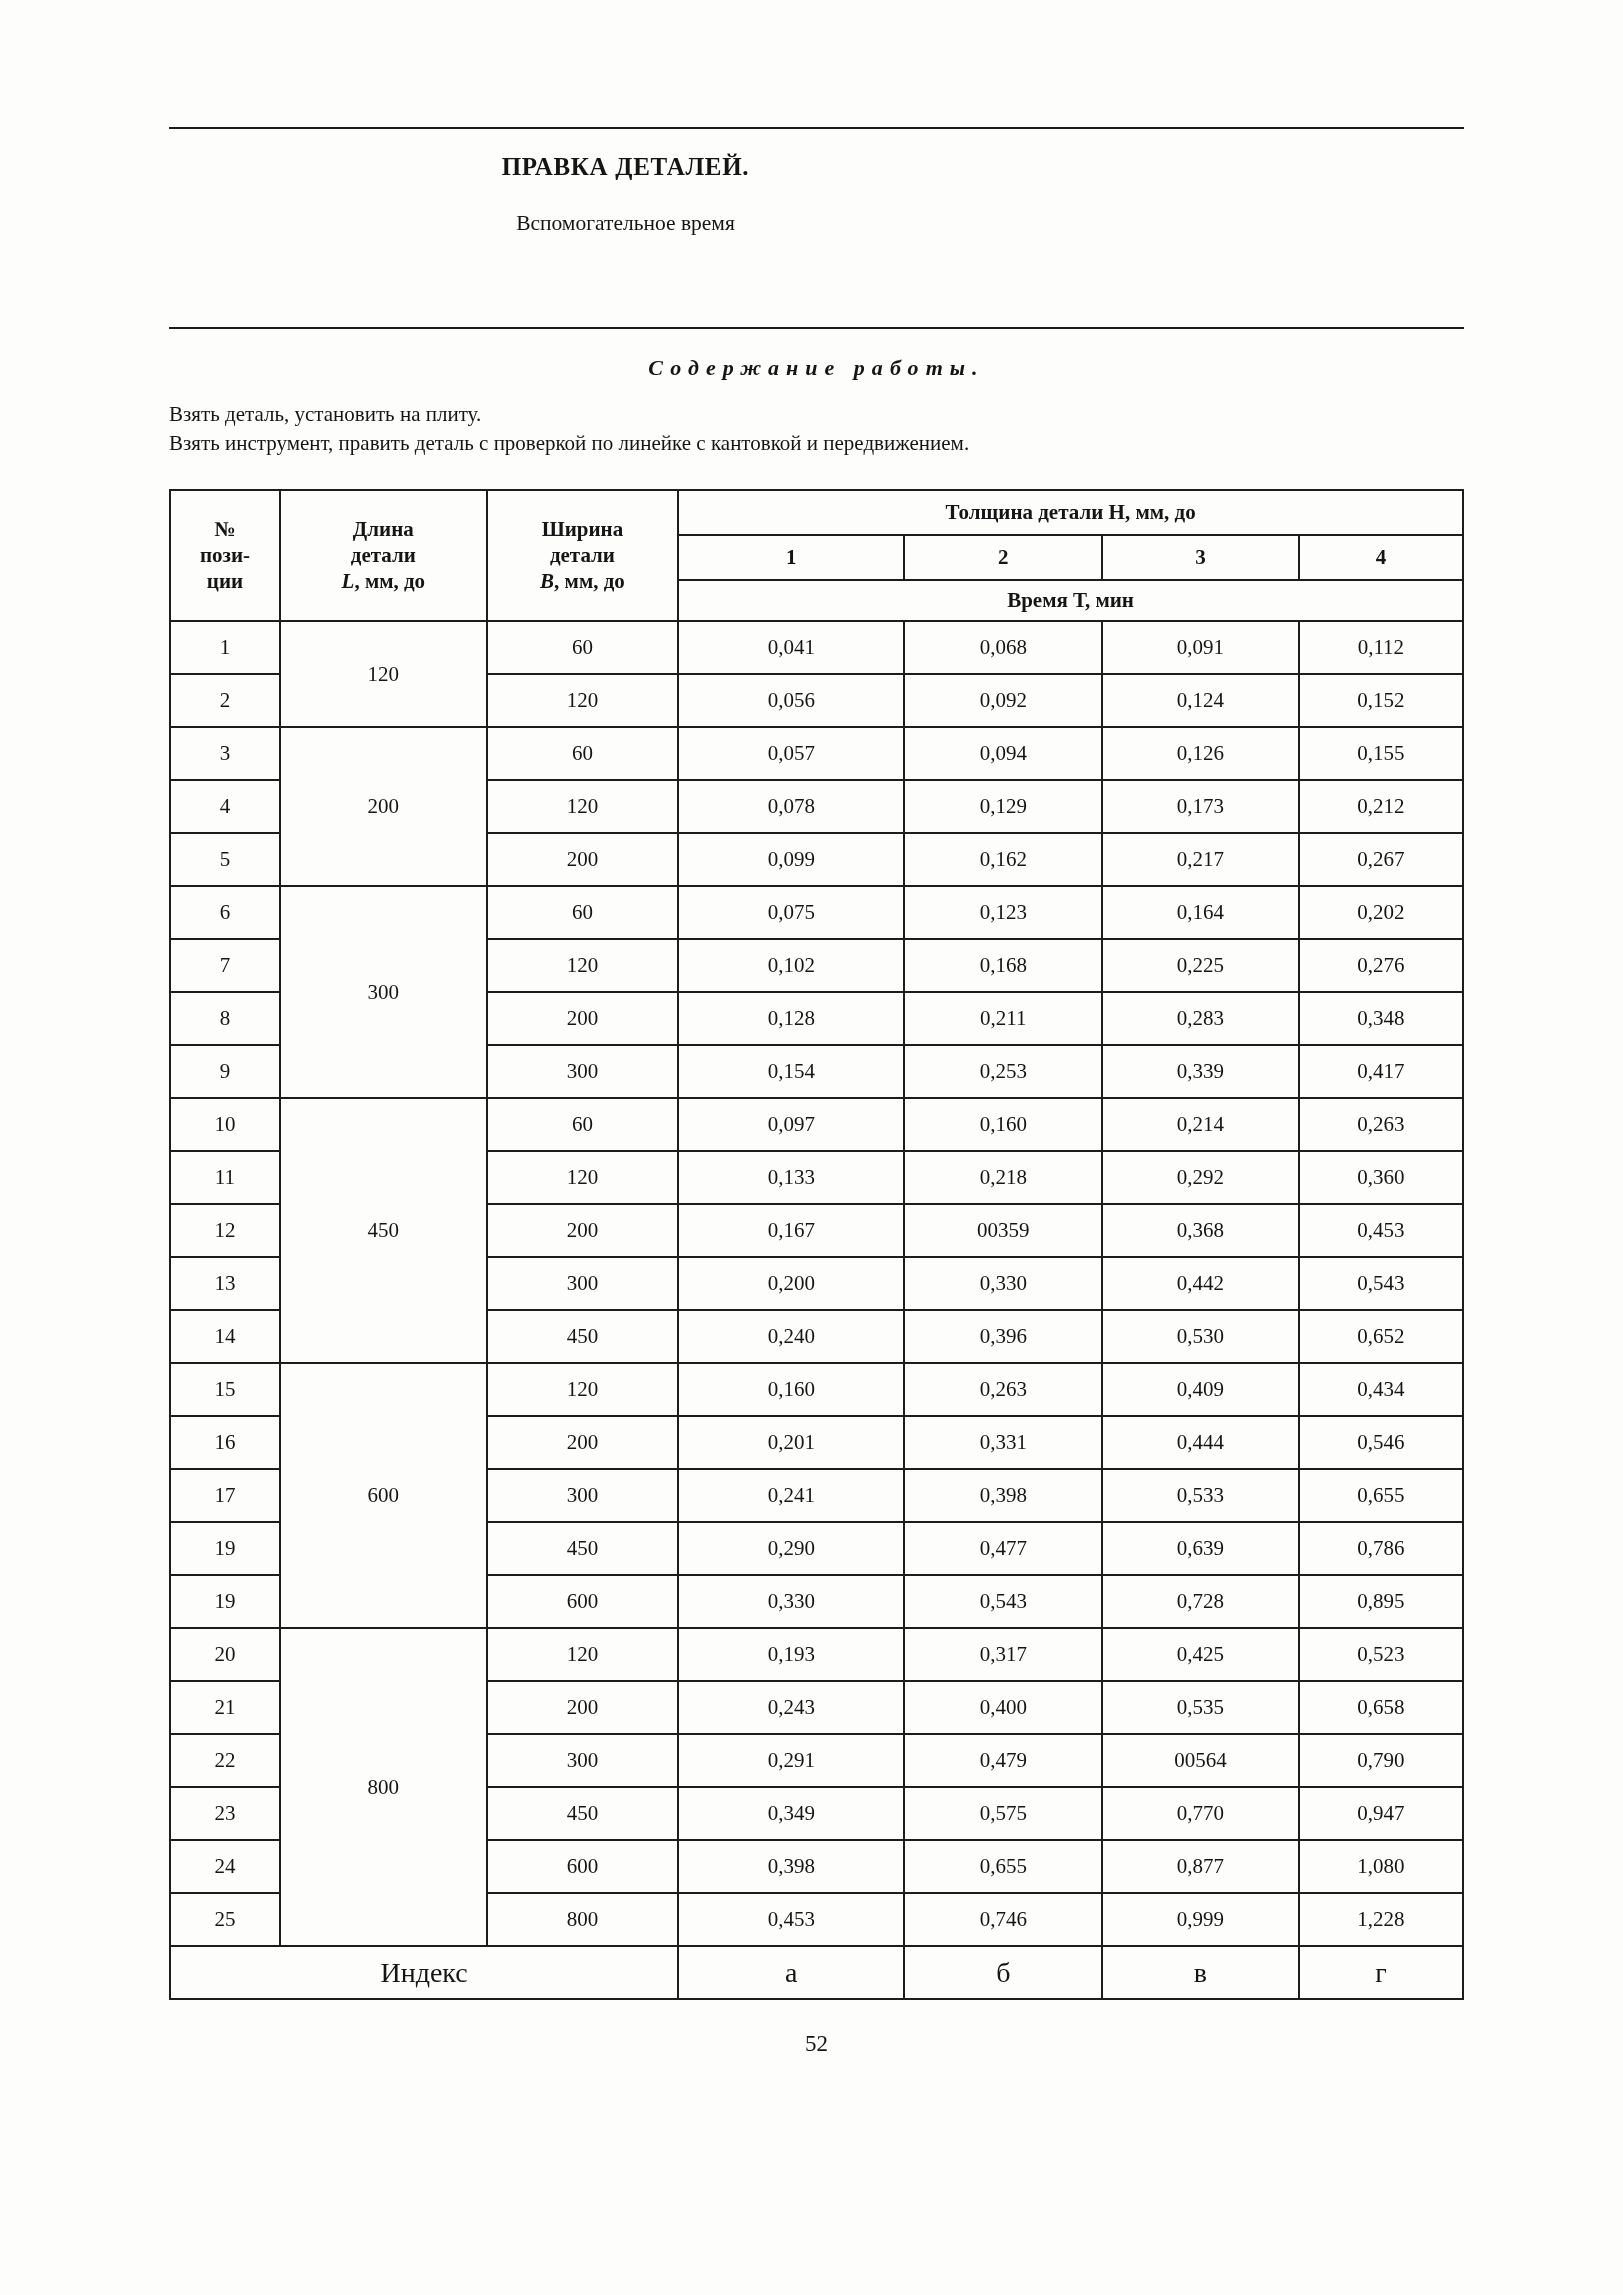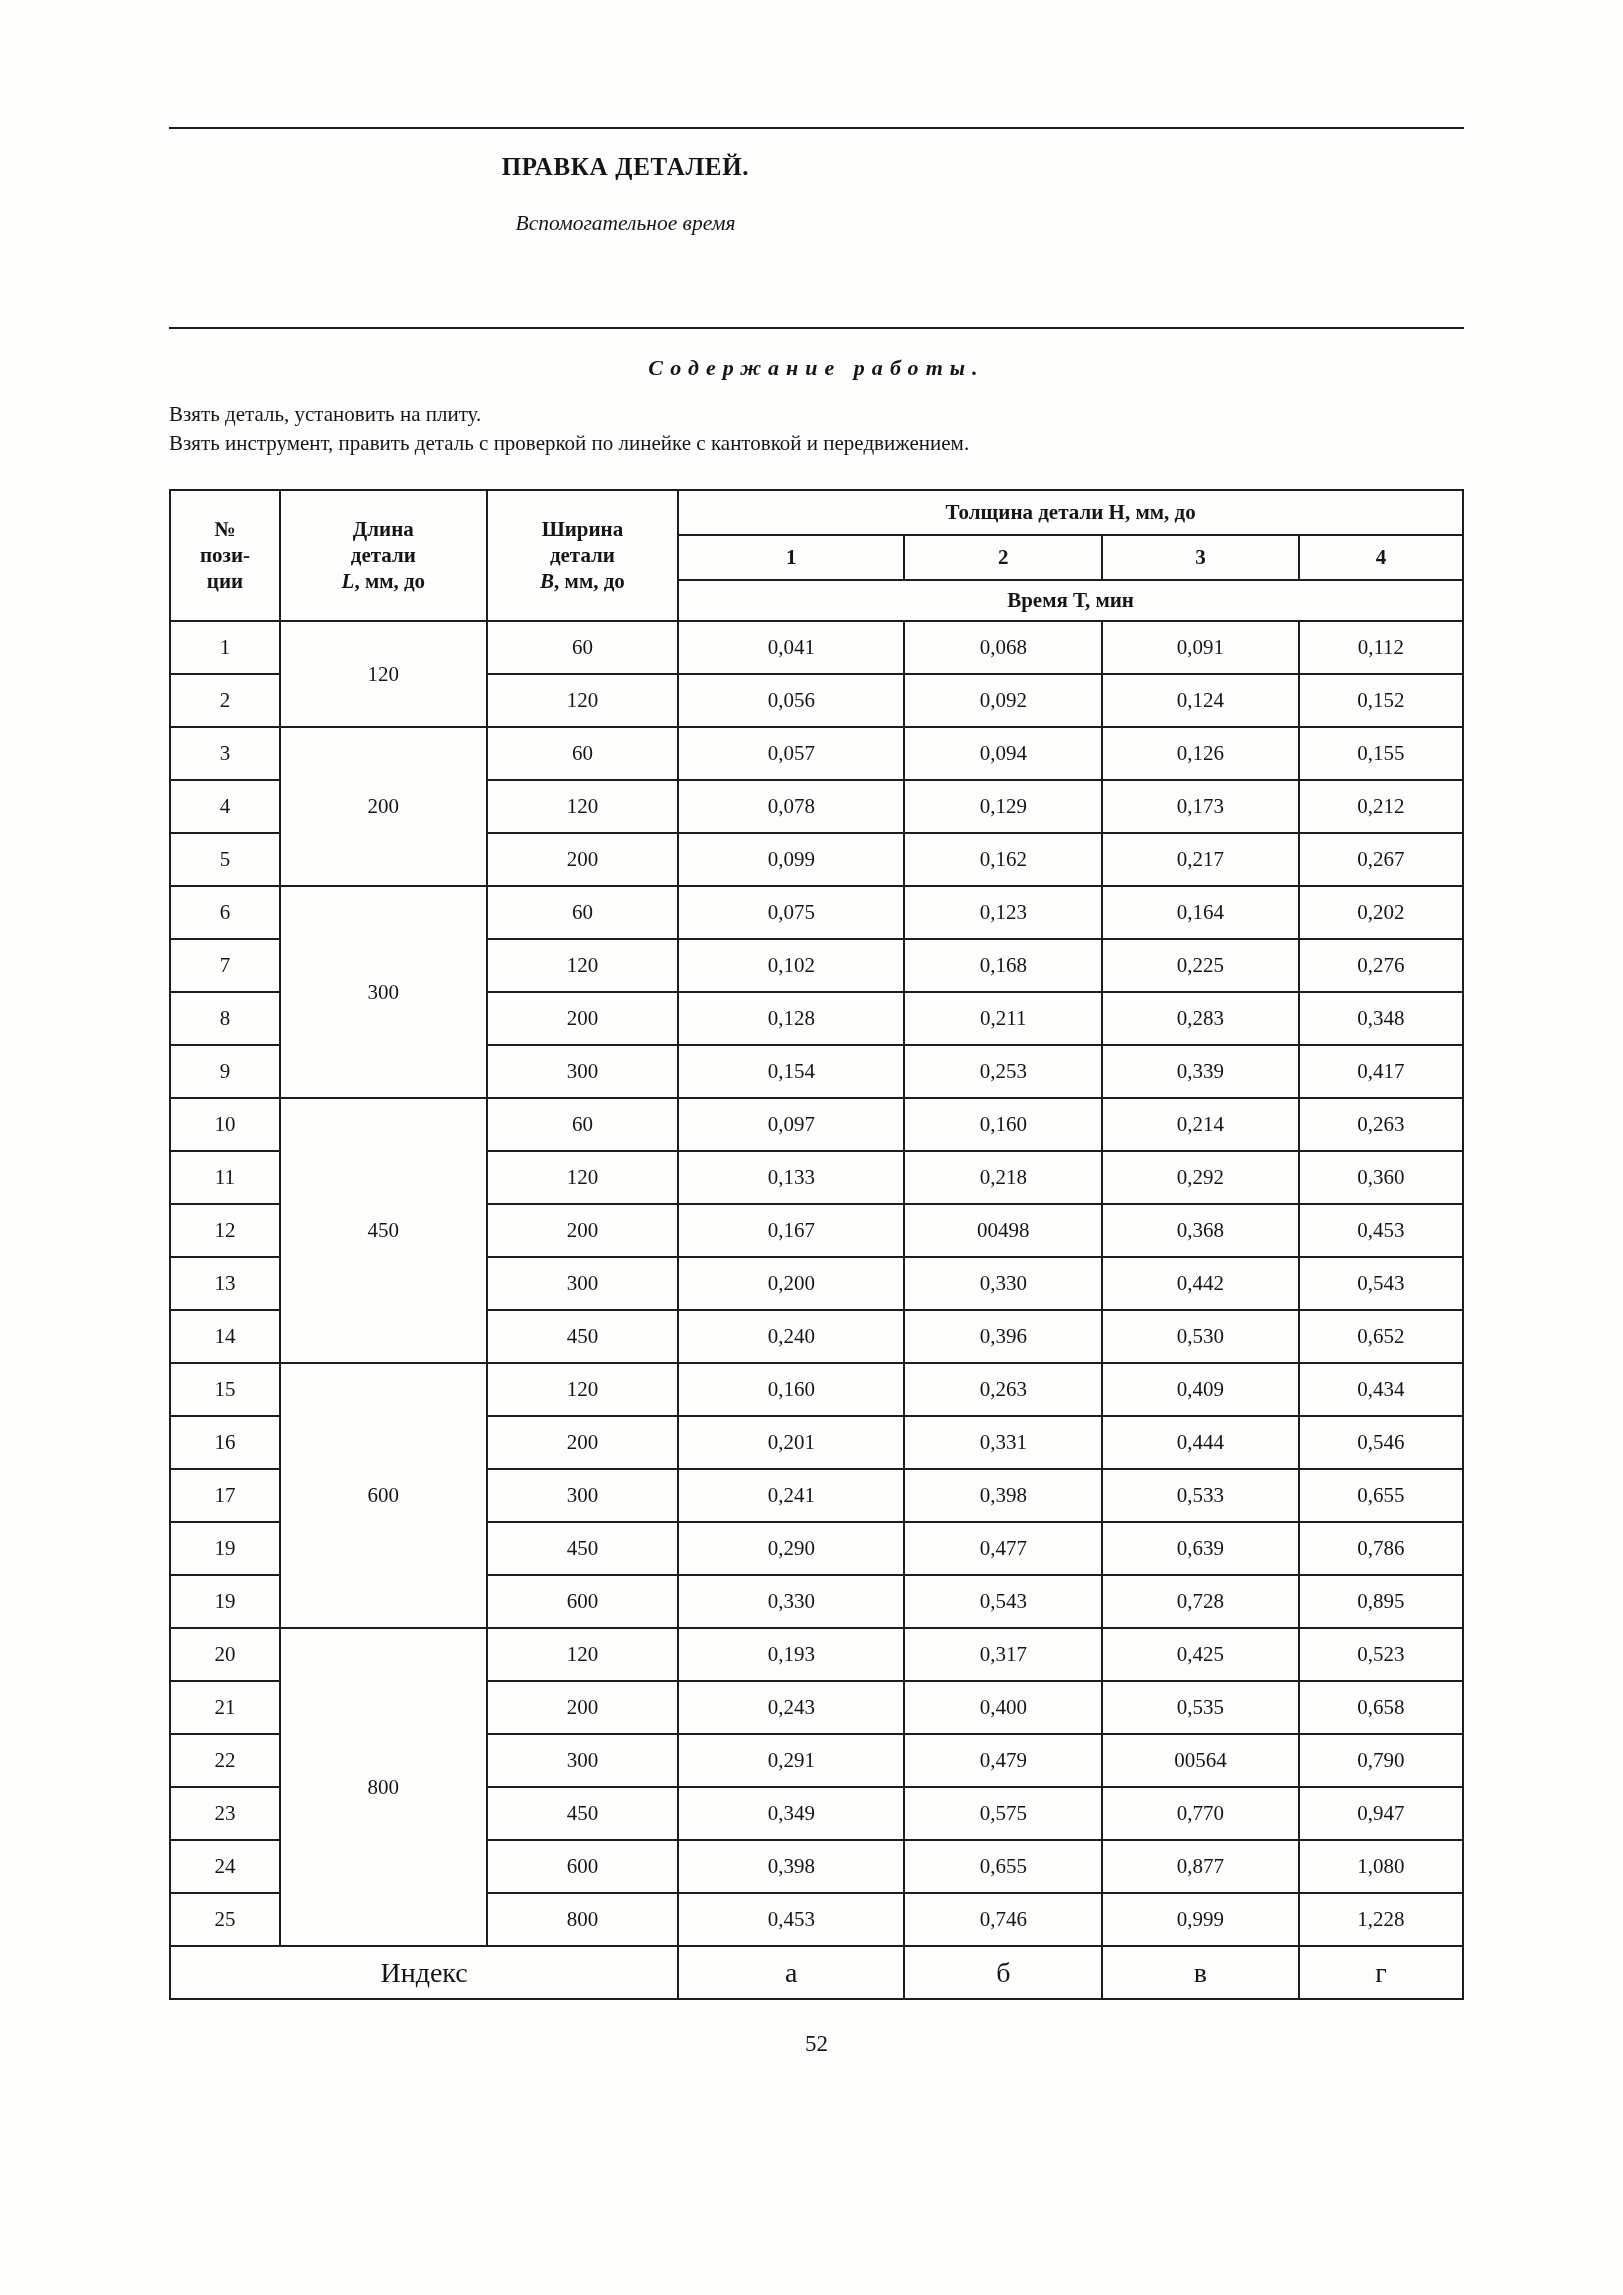--- a/index.html
+++ b/index.html
@@ -35,21 +35,20 @@
     padding-top: 24px;
   }
   .dh-title {
     font-size: 25px;
     font-weight: bold;
     letter-spacing: 0.7px;
   }
   .dh-subtitle {
     font-size: 21.5px;
     margin-top: 29.5px;
-    font-style: italic;
   }
   .dh-right {
     flex: 1;
     border-left: 2px solid #1d1d1d;
     display: flex;
     flex-direction: column;
   }
   .dh-prod {
     border-bottom: 2px solid #1d1d1d;
     font-weight: bold;
@@ -292,21 +291,21 @@
           <td class="width-cell">120</td>
           <td class="time-cell">0,133</td>
           <td class="time-cell">0,218</td>
           <td class="time-cell">0,292</td>
           <td class="time-cell">0,360</td>
         </tr>
         <tr>
           <td class="position-cell">12</td>
           <td class="width-cell">200</td>
           <td class="time-cell">0,167</td>
-          <td class="time-cell">00498</td>
+          <td class="time-cell">00359</td>
           <td class="time-cell">0,368</td>
           <td class="time-cell">0,453</td>
         </tr>
         <tr>
           <td class="position-cell">13</td>
           <td class="width-cell">300</td>
           <td class="time-cell">0,200</td>
           <td class="time-cell">0,330</td>
           <td class="time-cell">0,442</td>
           <td class="time-cell">0,543</td>

